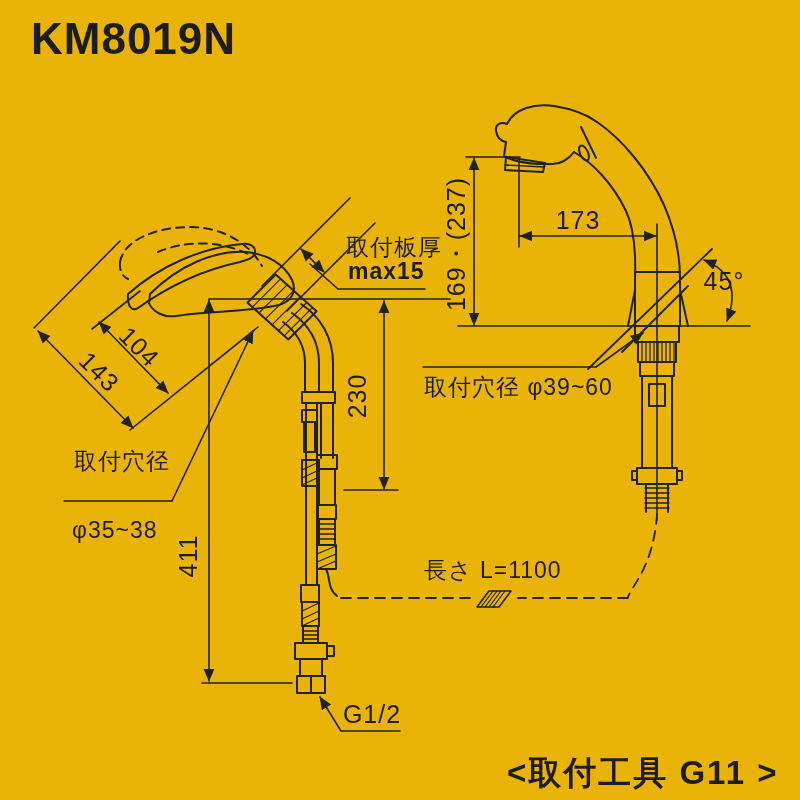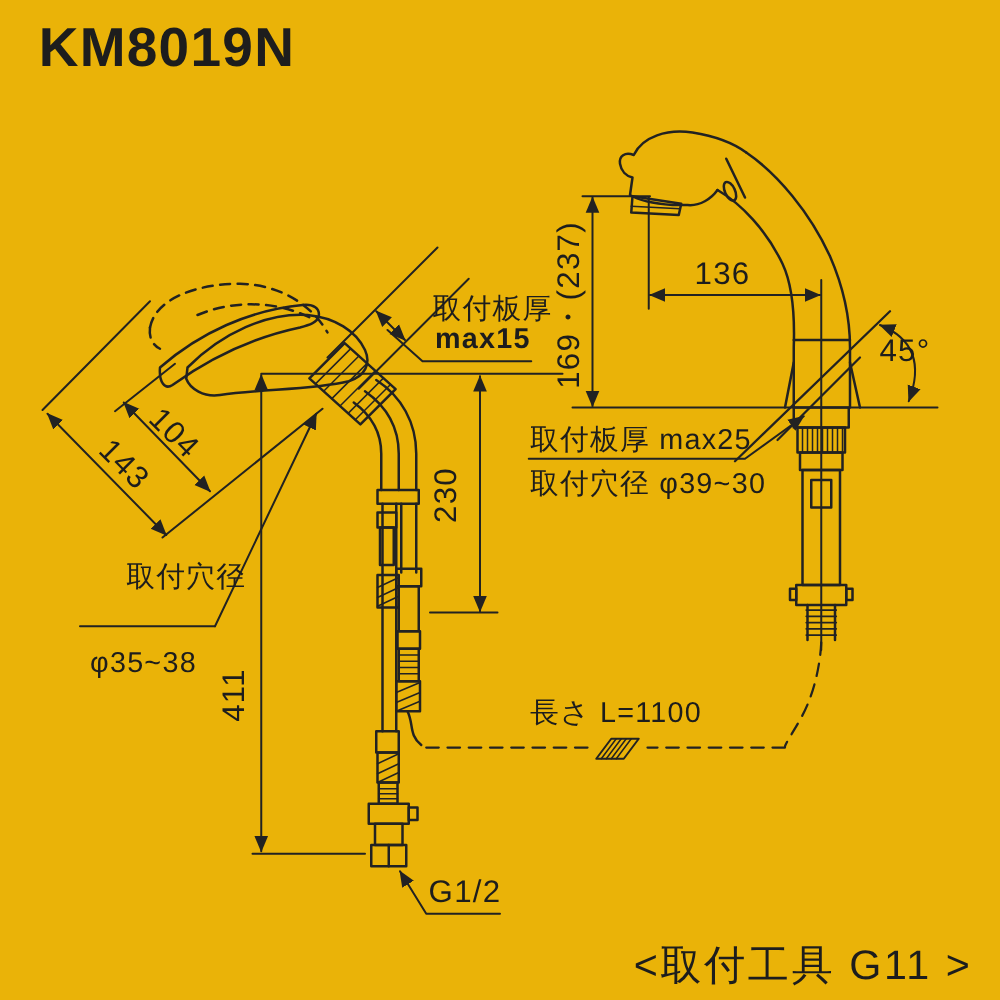--- a/index.html
+++ b/index.html
@@ -7,21 +7,21 @@
          font-family:"Liberation Sans",sans-serif;color:#1d1d1d;}
   #art{position:absolute;left:0;top:0;}
   .label{position:absolute;transform:translate(-50%,-50%);white-space:nowrap;color:#1d1d1d;
          font-family:"Liberation Sans",sans-serif;line-height:1;}
   .la{transform:translate(0,-50%);}            
   .rot45{transform:translate(-50%,-50%) rotate(45deg);}
   .rotm90{transform:translate(-50%,-50%) rotate(-90deg);}
   .jp{font-size:23px;letter-spacing:1px;}
   .num{font-size:25px;letter-spacing:1px;}
   .title{font-size:44px;font-weight:600;letter-spacing:1px;}
-  .footer{font-size:33px;font-weight:400;letter-spacing:2px;text-align:center;}
+  .footer{font-size:33px;font-weight:700;letter-spacing:2px;text-align:center;}
   svg path,svg line,svg polyline,svg ellipse,svg rect{vector-effect:non-scaling-stroke;}
 </style>
 </head>
 <body>
 
 <div id="page">
 
 <svg id="art" width="800" height="800" viewBox="0 0 800 800" fill="none" stroke="#222222" stroke-width="2" stroke-linecap="round" stroke-linejoin="round">
   <defs>
     <marker id="arr" viewBox="0 0 10 10" refX="8.5" refY="5" markerWidth="9" markerHeight="9" orient="auto-start-reverse">
@@ -205,35 +205,34 @@
       <path d="M 423,402 L 590,402" stroke="none"></path>
     </g>
   </g>
 </svg>
 
   <div class="label title la" style="left:31px;top:39px;">KM8019N</div>
 
   <div class="label num rot45" style="left:139px;top:347px;">104</div>
   <div class="label num rot45" style="left:99px;top:372px;">143</div>
 
-  <div class="label jp la" style="left:74px;top:461px;margin-left:27px;">取付穴径</div>
+  <div class="label jp la" style="left:74px;top:461px;">取付穴径</div>
   <div class="label jp la" style="left:72px;top:486px;margin-top:44px;">φ35~38</div>
 
   <div class="label jp la" style="left:346px;top:247px;text-align:right;">取付板厚</div>
   <div class="label jp la" style="left:348px;top:271px;font-weight:bold;">max15</div>
 
   <div class="label num rotm90" style="left:188px;top:556px;">411</div>
   <div class="label num rotm90" style="left:357px;top:396px;">230</div>
 
   <div class="label num" style="left:372px;top:714px;">G1/2</div>
 
-  <div class="label num" style="left:578px;top:220px;">136</div>
+  <div class="label num" style="left:578px;top:220px;">173</div>
   <div class="label num rotm90" style="left:456px;top:244px;">169・(237)</div>
   <div class="label num" style="left:724px;top:281px;">45°</div>
 
-  <div class="label jp la" style="left:424px;top:352px;">取付板厚 max25</div>
-  <div class="label jp la" style="left:424px;top:387px;">取付穴径 φ39~30</div>
+  <div class="label jp la" style="left:424px;top:387px;">取付穴径 φ39~60</div>
 
   <div class="label jp la" style="left:424px;top:570px;">長さ L=1100</div>
 
   <div class="label footer la" style="left:507px;top:772px;">&lt;取付工具 G11 &gt;</div>
 
 </div>
 
 </body></html>

